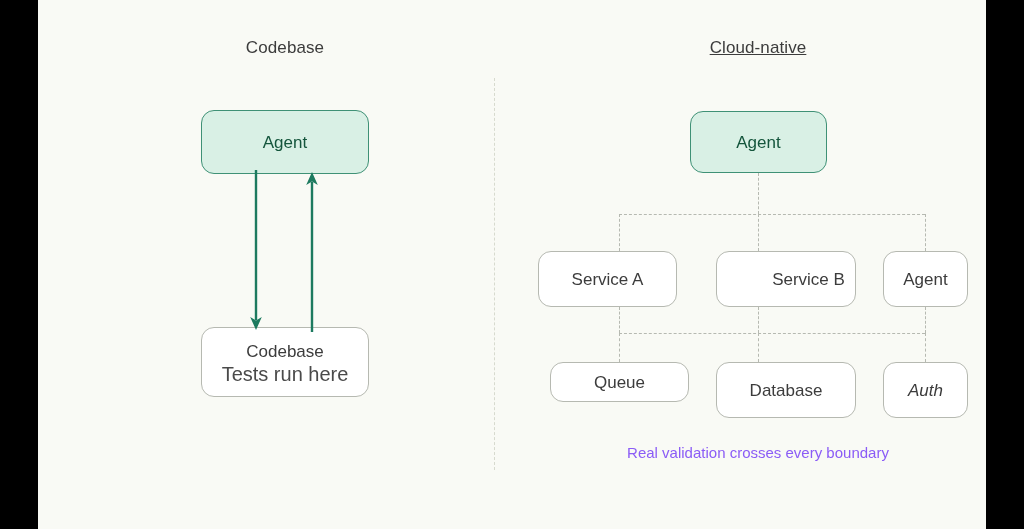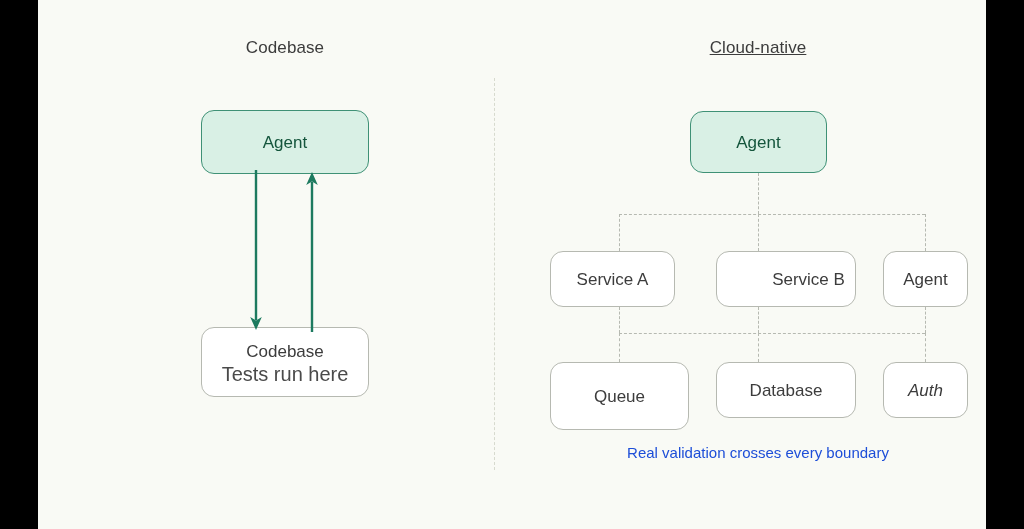--- a/index.html
+++ b/index.html
@@ -120,25 +120,25 @@
   .arrow-svg {
     position: absolute;
     overflow: visible;
   }
   #arrow-down { left: 200px; top: 170px; width: 40px; height: 162px; }
   #arrow-up   { left: 256px; top: 170px; width: 40px; height: 162px; }
 
   
   #box-agent-right   { left: 652px; top: 111px; width: 137px; height: 62px; }
 
-  #box-service-a     { left: 512px; top: 251px; width: 125px; height: 56px; }
+  #box-service-a     { left: 500px; top: 251px; width: 139px; height: 56px; }
   #box-service-b     { left: 678px; top: 251px; width: 140px; height: 56px; padding-left: 45px; }
   #box-cache         { left: 845px; top: 251px; width: 85px;  height: 56px; }
 
-  #box-queue         { left: 512px; top: 362px; width: 139px; height: 68px; }
+  #box-queue         { left: 512px; top: 362px; width: 139px; height: 40px; }
   #box-database      { left: 678px; top: 362px; width: 140px; height: 56px; text-align: center; }
   #box-auth          { left: 845px; top: 362px; width: 85px;  height: 56px; font-style: italic; }
 
   
   .dash-v {
     position: absolute;
     width: 0;
     border-left: 1.3px dashed #b6b9b1;
   }
   .dash-h {
@@ -167,21 +167,21 @@
   #conn-drop-auth    { left: 887px; top: 333px;  height: 29px; }
 
   
   #caption {
     position: absolute;
     left: 560px;
     top: 444px;
     width: 320px;
     text-align: center;
     font-size: 15px;
-    color: #1d4ed8;
+    color: #8b5cf6;
     white-space: nowrap;
   }
 </style>
 </head>
 <body>
 
 <div id="stage">
 
   <div id="canvas">
 

